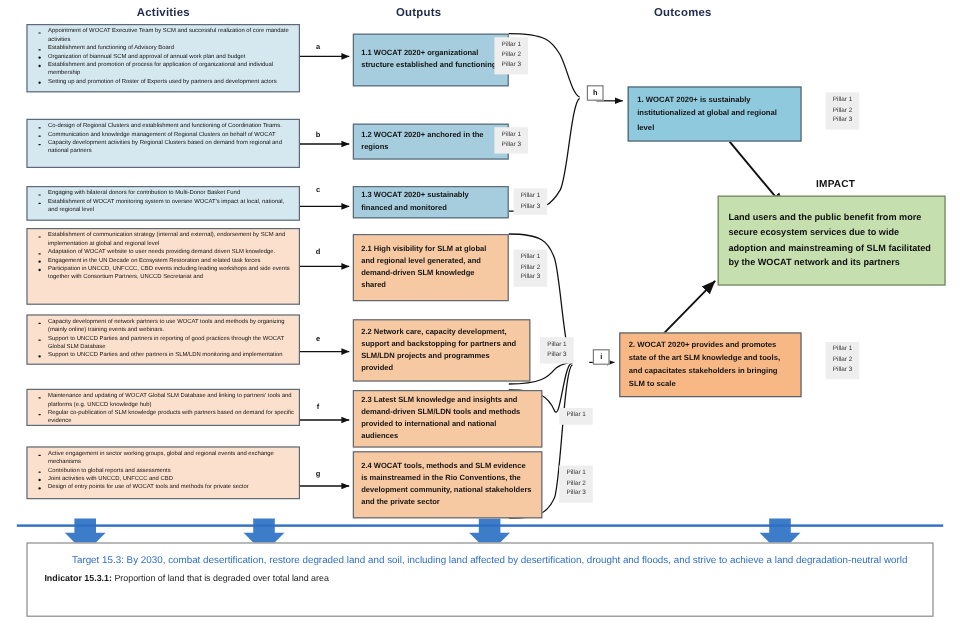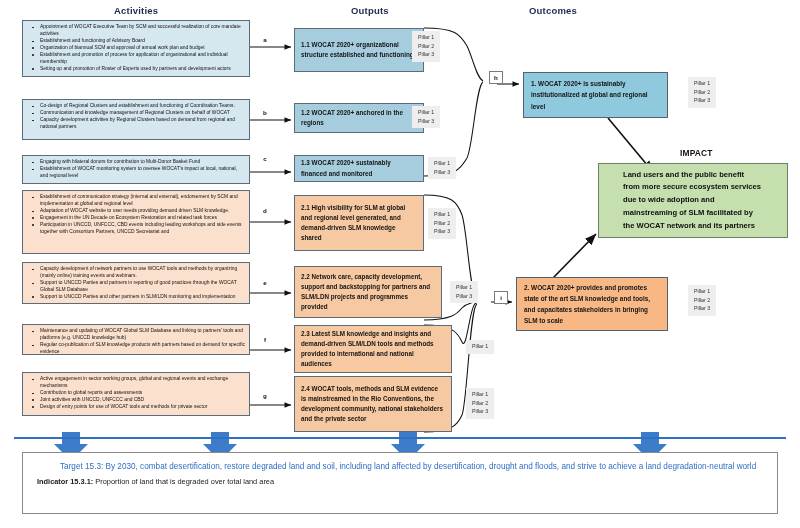--- a/index.html
+++ b/index.html
@@ -83,21 +83,21 @@
   }
   .outcome-box.blue{background:#8fc9dd;}
   .outcome-box.peach{background:#f7b886;}
 
   
   #impact-box{
     position:absolute;
     box-sizing:border-box;
     background:#c6dfaf;
     border:1.2px solid #6f7f63;
-    padding:6px 24px;
+    padding:6px 8px;
     font-size:7.6px;
     line-height:1.68;
     font-weight:bold;
     color:#101010;
     display:flex;
     flex-direction:column;
     justify-content:center;
   }
   #impact-label{
     position:absolute;
@@ -216,22 +216,22 @@
 
     <g fill="#3d7cc9">
       <path d="M62,432 h18 v12 h8 l-17,17 l-17,-17 h8 z"></path>
       <path d="M211,432 h18 v12 h8 l-17,17 l-17,-17 h8 z"></path>
       <path d="M399,432 h18 v12 h8 l-17,17 l-17,-17 h8 z"></path>
       <path d="M641,432 h18 v12 h8 l-17,17 l-17,-17 h8 z"></path>
     </g>
   </svg>
 
   <div class="col-header" style="left:114px;top:5px;">Activities</div>
-  <div class="col-header" style="left:330px;top:5px;margin-left:21px;">Outputs</div>
-  <div class="col-header" style="left:529px;top:5px;">Outcomes</div>
+  <div class="col-header" style="left:330px;top:5px;">Outputs</div>
+  <div class="col-header" style="left:545px;top:5px;">Outcomes</div>
 
   <div class="act-box blue" style="left:22px;top:20px;width:228px;height:57px;">
       <ul>
         <li>Appointment of WOCAT Executive Team by SCM and successful realization of core mandate activities</li>
         <li>Establishment and functioning of Advisory Board</li>
         <li>Organization of biannual SCM and approval of annual work plan and budget</li>
         <li>Establishment and promotion of process for application of organizational and individual membership</li>
         <li>Setting up and promotion of Roster of Experts used by partners and development actors</li>
       </ul>
     </div>

